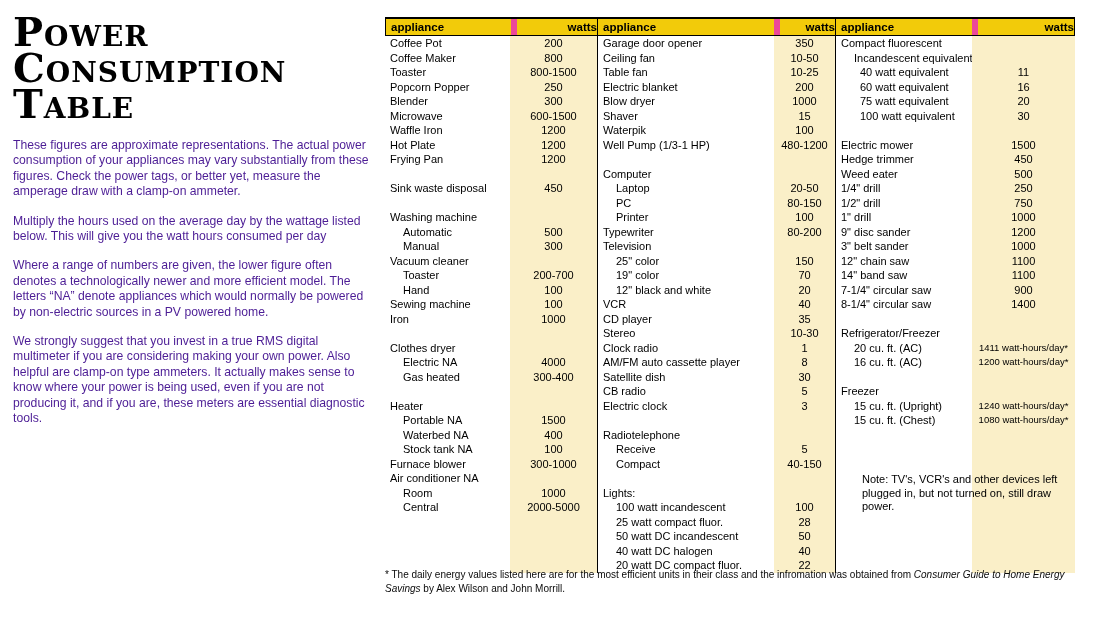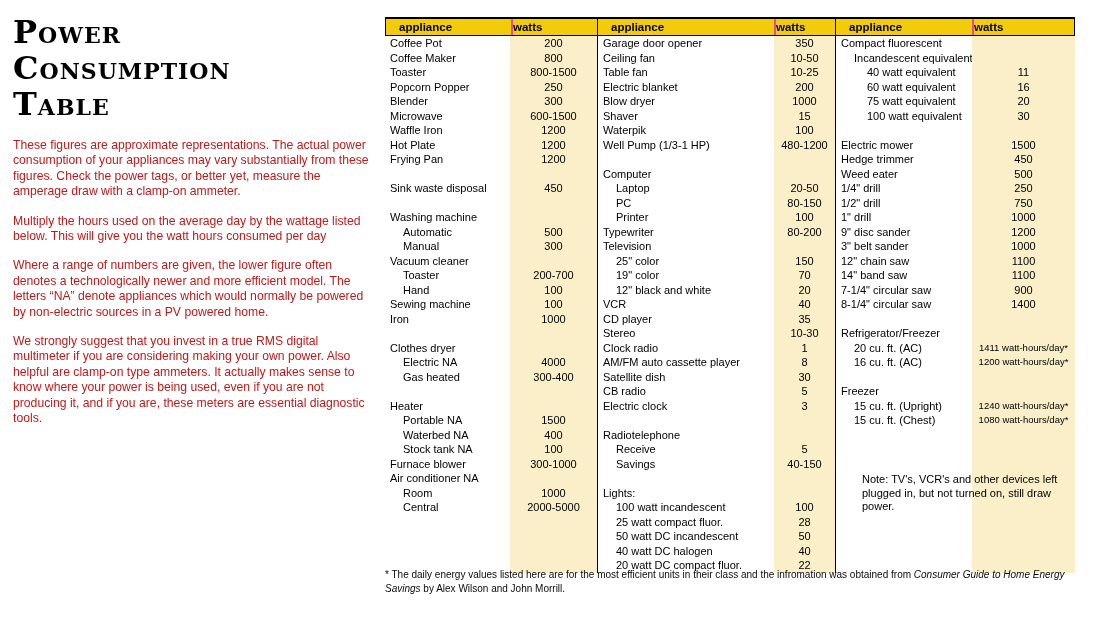--- a/index.html
+++ b/index.html
@@ -11,26 +11,26 @@
   body{
     width:1102px;height:620px;background:#ffffff;position:relative;
     font-family:"Liberation Sans",sans-serif;color:#000;overflow:hidden;
   }
 
   
   .left-panel{position:absolute;left:13px;top:14px;width:362px;}
   .title{
     font-family:"DejaVu Serif","Liberation Serif",serif;
     font-weight:bold;font-variant:small-caps;
-    font-size:32px;line-height:36px;letter-spacing:1px;
+    font-size:40px;line-height:36px;letter-spacing:1px;
     margin:0 0 16px 0;color:#000;
   }
   .title span{display:block;}
   .para{
-    font-size:12.2px;line-height:15.4px;margin:0 0 14px 0;color:#b91c1c;
+    font-size:12.2px;line-height:15.4px;margin:0 0 14px 0;color:#4c1d95;
   }
 
   
   .tables-region{position:absolute;left:385px;top:17px;display:flex;}
   .ptable{position:relative;height:556px;}
   .t1{width:212px;}
   .t2{width:238px;border-left:1px solid #000;}
   .t3{width:240px;border-left:1px solid #000;}
 
   .watts-bg{position:absolute;top:19px;bottom:0;right:0;background:var(--watts-bg);z-index:0;}
@@ -39,34 +39,34 @@
   .t3 .watts-bg{left:136px;}
 
   .thead{
     position:relative;z-index:1;display:flex;height:19px;
     background:var(--header-bg);
     border-top:2px solid #000;border-bottom:1px solid #000;
     font-weight:bold;font-size:11.5px;line-height:16px;
   }
   .t1 .thead{border-left:1px solid #000;}
   .t3 .thead{border-right:1px solid #000;}
-  .h-appliance{padding-left:13px;}
+  .h-appliance{padding-left:5px;}
   .t1 .h-appliance{width:125px;}
   .t2 .h-appliance{width:176px;}
   .t3 .h-appliance{width:136px;}
-  .h-watts{flex:1;text-align:left;border-left:2px solid #ec4899;}
+  .h-watts{flex:1;text-align:right;border-left:6px solid #ec4899;}
 
   .tbody{position:relative;z-index:1;}
   .row{display:flex;height:14.5px;line-height:14.5px;font-size:11px;}
   .cell.label{padding-left:5px;white-space:nowrap;overflow:hidden;}
   .t1 .cell.label{width:125px;}
   .t2 .cell.label{width:176px;}
   .t3 .cell.label{width:136px;}
   .cell.label.ind1{padding-left:18px;}
-  .cell.label.ind2{padding-left:31px;}
+  .cell.label.ind2{padding-left:24px;}
   .cell.value{flex:1;text-align:center;white-space:nowrap;}
   .cell.value.small{font-size:9.5px;}
   .note{
     font-size:11px;line-height:13.5px;
     padding:2px 10px 0 26px;
   }
 
   
   .footnote{
     position:absolute;left:385px;top:568px;width:692px;
@@ -336,21 +336,21 @@
           <div class="row spacer"></div>
           <div class="row">
             <span class="cell label">Radiotelephone</span>
             <span class="cell value"></span>
           </div>
           <div class="row">
             <span class="cell label ind1">Receive</span>
             <span class="cell value">5</span>
           </div>
           <div class="row">
-            <span class="cell label ind1">Savings</span>
+            <span class="cell label ind1">Compact</span>
             <span class="cell value">40-150</span>
           </div>
           <div class="row spacer"></div>
           <div class="row">
             <span class="cell label">Lights:</span>
             <span class="cell value"></span>
           </div>
           <div class="row">
             <span class="cell label ind1">100 watt incandescent</span>
             <span class="cell value">100</span>

